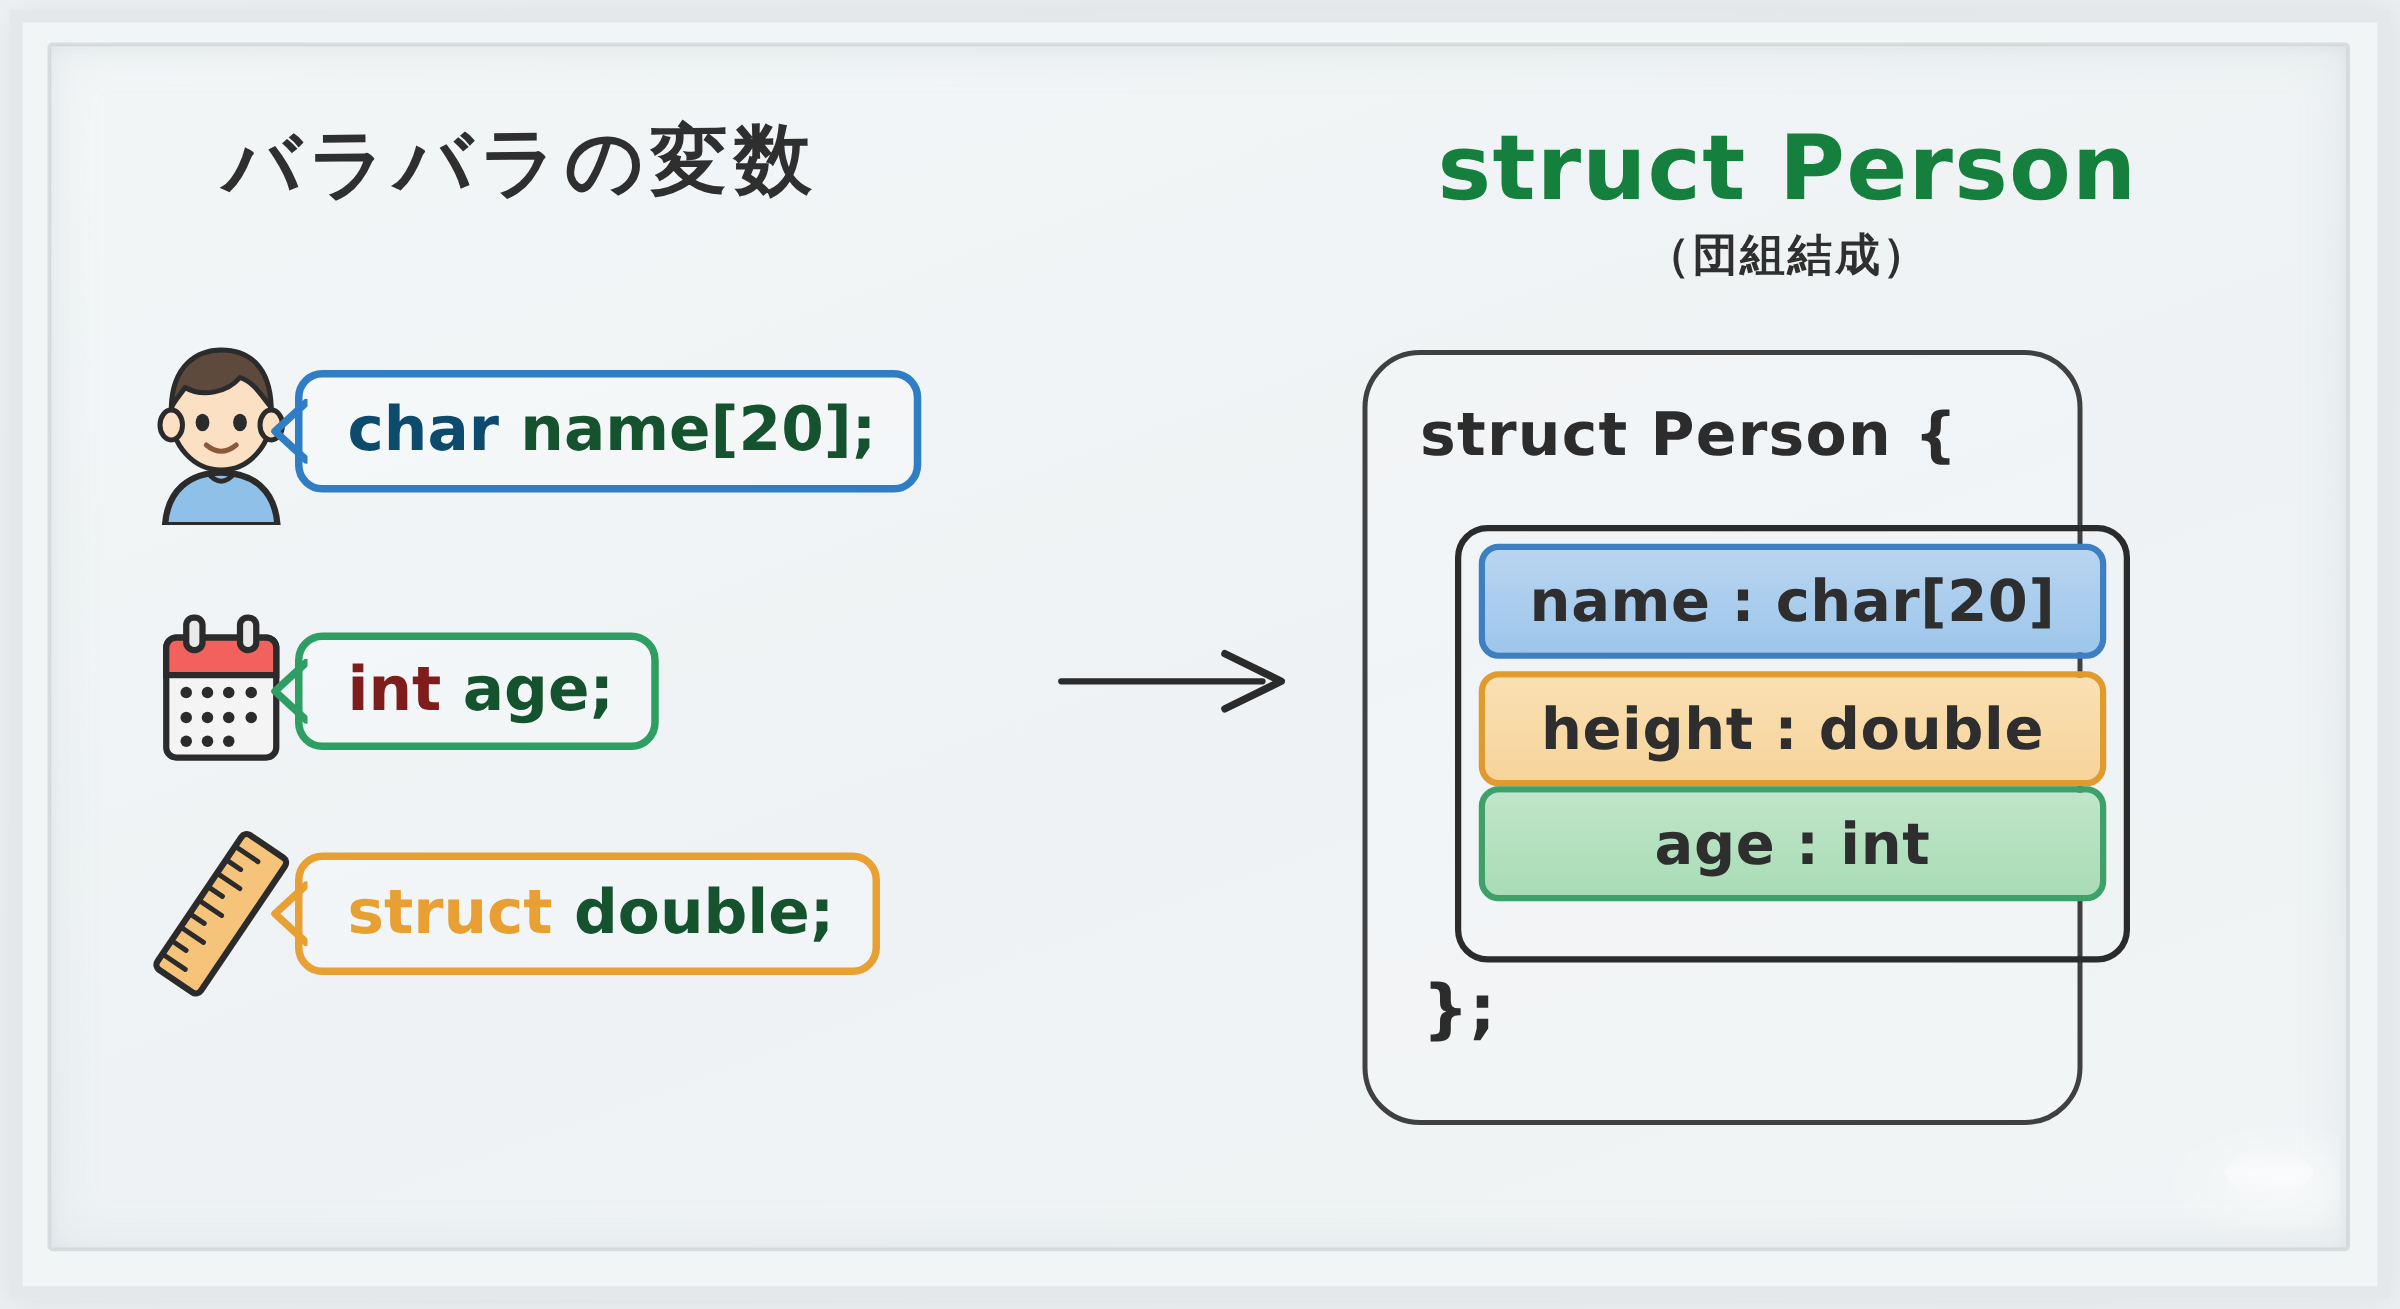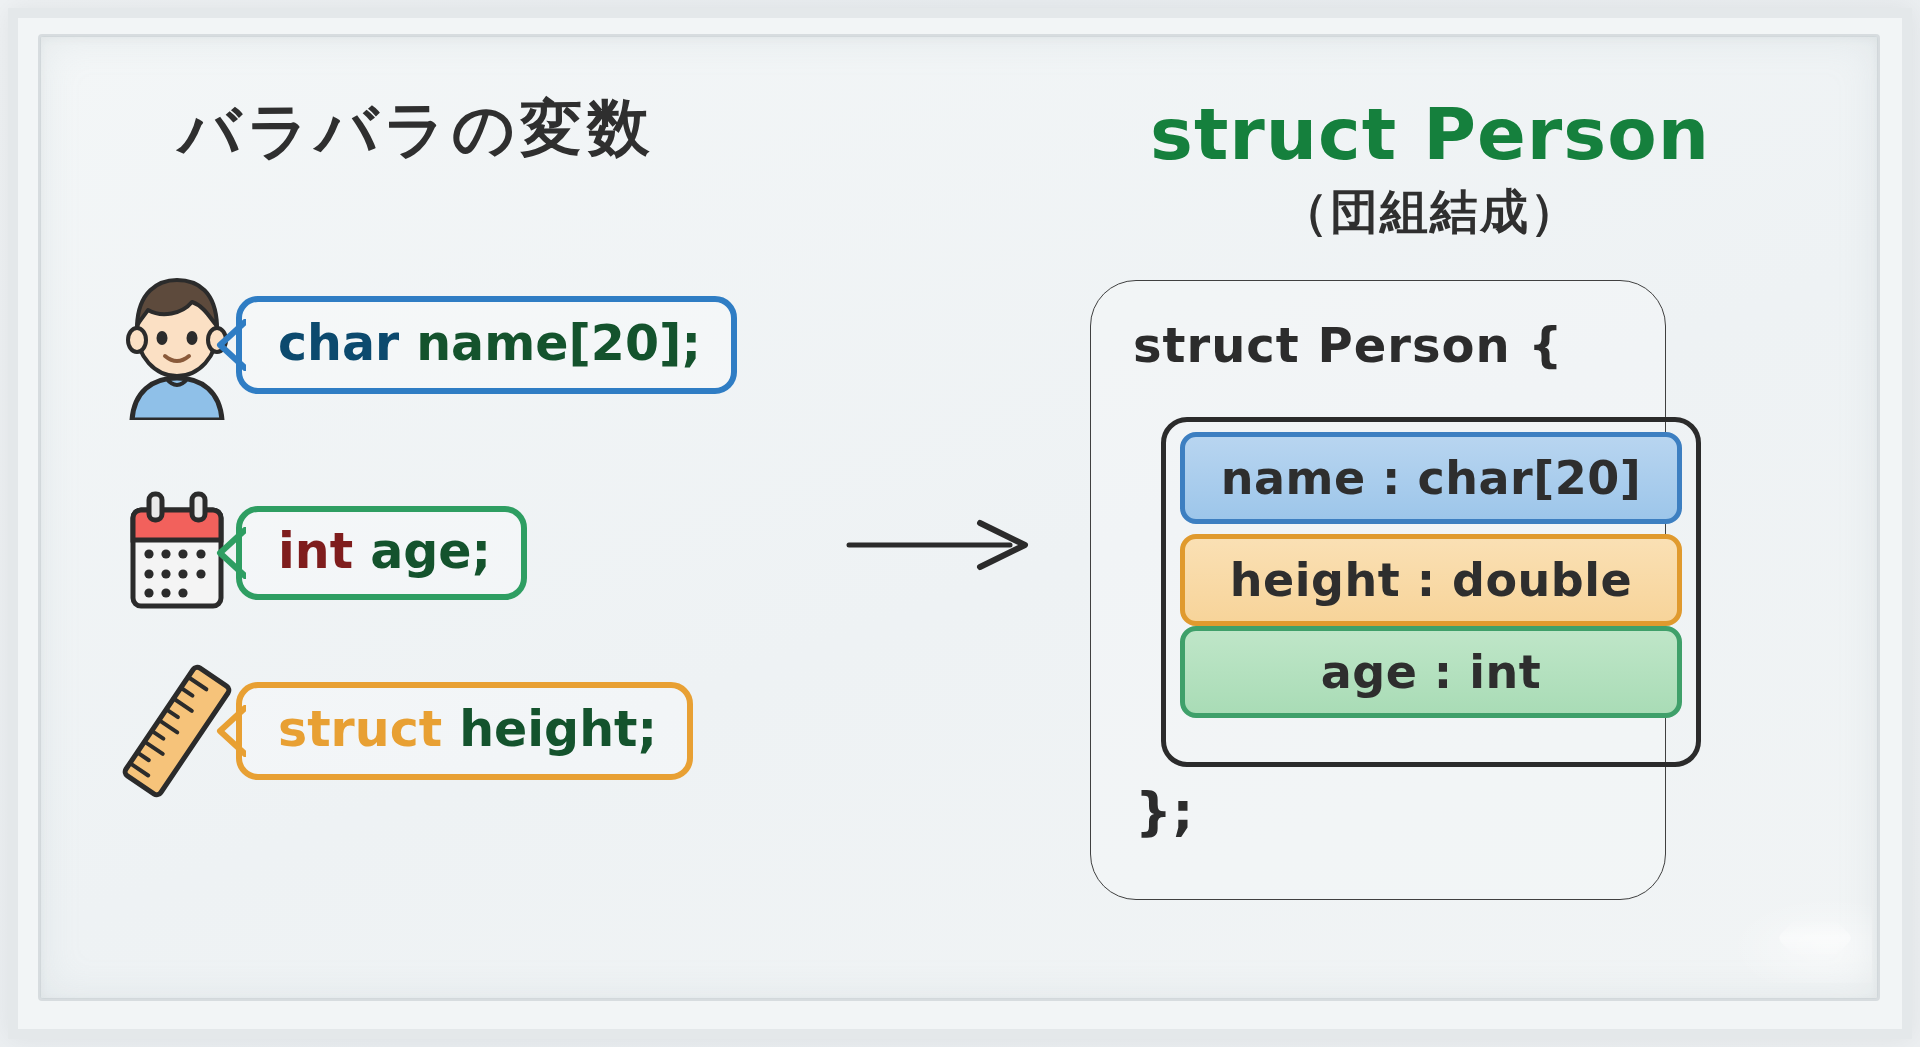--- a/index.html
+++ b/index.html
@@ -61,21 +61,21 @@
     transform:rotate(-0.6deg);
   }
   #right-title{
     position:absolute;left:1150px;top:92px;width:560px;
     text-align:center;
   }
   #right-title-main{
     display:block;font-size:72px;font-weight:700;color:#15803d;letter-spacing:1px;
   }
   #right-title-sub{
-    display:block;font-size:48px;font-weight:700;color:#2f2f2f;letter-spacing:2px;margin-top:4px;
+    display:block;font-size:36px;font-weight:700;color:#2f2f2f;letter-spacing:2px;margin-top:4px;
   }
 
   
   .var-row{position:absolute;display:flex;align-items:center;}
   #row-name{left:118px;top:270px;}
   #row-age{left:118px;top:478px;}
   #row-height{left:118px;top:656px;}
 
   .icon-slot{
     width:118px;height:150px;position:relative;flex:0 0 118px;
@@ -106,21 +106,21 @@
 
   
   #arrow{
     position:absolute;left:845px;top:515px;width:190px;height:60px;
   }
 
   
   #struct-card{
     position:absolute;left:1090px;top:280px;
     width:576px;height:620px;
-    border:1px solid #404040;
+    border:4px solid #404040;
     border-radius:46px;
     background:rgba(255,255,255,.18);
     box-sizing:border-box;
   }
   #struct-header{
     position:absolute;left:42px;top:36px;
     font-size:48px;font-weight:600;color:#2c2c2c;letter-spacing:1px;
   }
   #fields-box{
     position:absolute;left:70px;top:124px;width:540px;height:350px;
@@ -231,21 +231,21 @@
           <line x1="38" y1="115" x2="52" y2="115"></line>
           <line x1="38" y1="128" x2="60" y2="128"></line>
         </g>
       </g>
     </svg>
   </div>
   <div class="bubble" id="bubble-height">
     <svg class="tail" viewBox="0 0 30 52">
       <path d="M29 3 L4 26 L29 49" fill="none" stroke="#e8a033" stroke-width="6" stroke-linejoin="round" stroke-linecap="round"></path>
     </svg>
-    <span class="code hand"><span class="kw">struct</span><span class="id"> height;</span></span>
+    <span class="code hand"><span class="kw">struct</span><span class="id"> double;</span></span>
   </div>
 </div>
 
 <svg id="arrow" viewBox="0 0 190 60">
   <line x1="4" y1="30" x2="165" y2="30" stroke="#2b2b2b" stroke-width="5" stroke-linecap="round"></line>
   <path d="M135 8 L180 30 L135 52" fill="none" stroke="#2b2b2b" stroke-width="6" stroke-linecap="round" stroke-linejoin="round"></path>
 </svg>
 
 <div id="struct-card">
   <div id="struct-header" class="hand">struct Person {</div>

